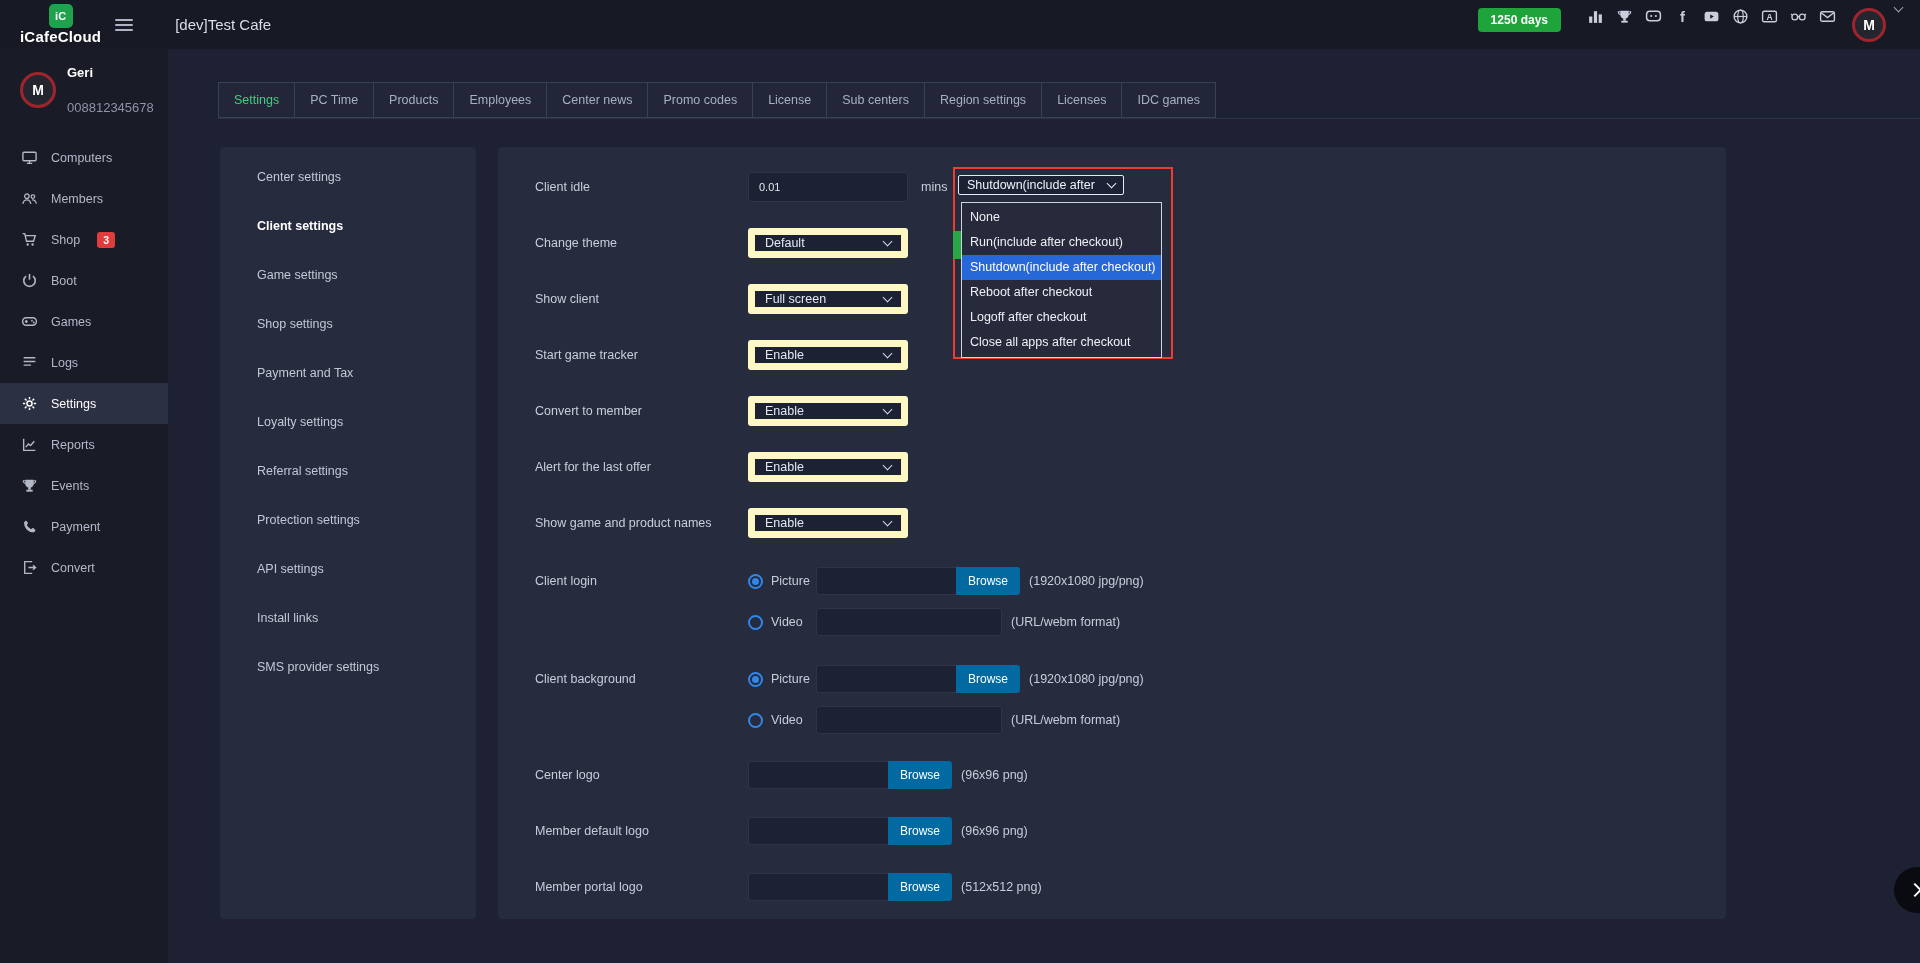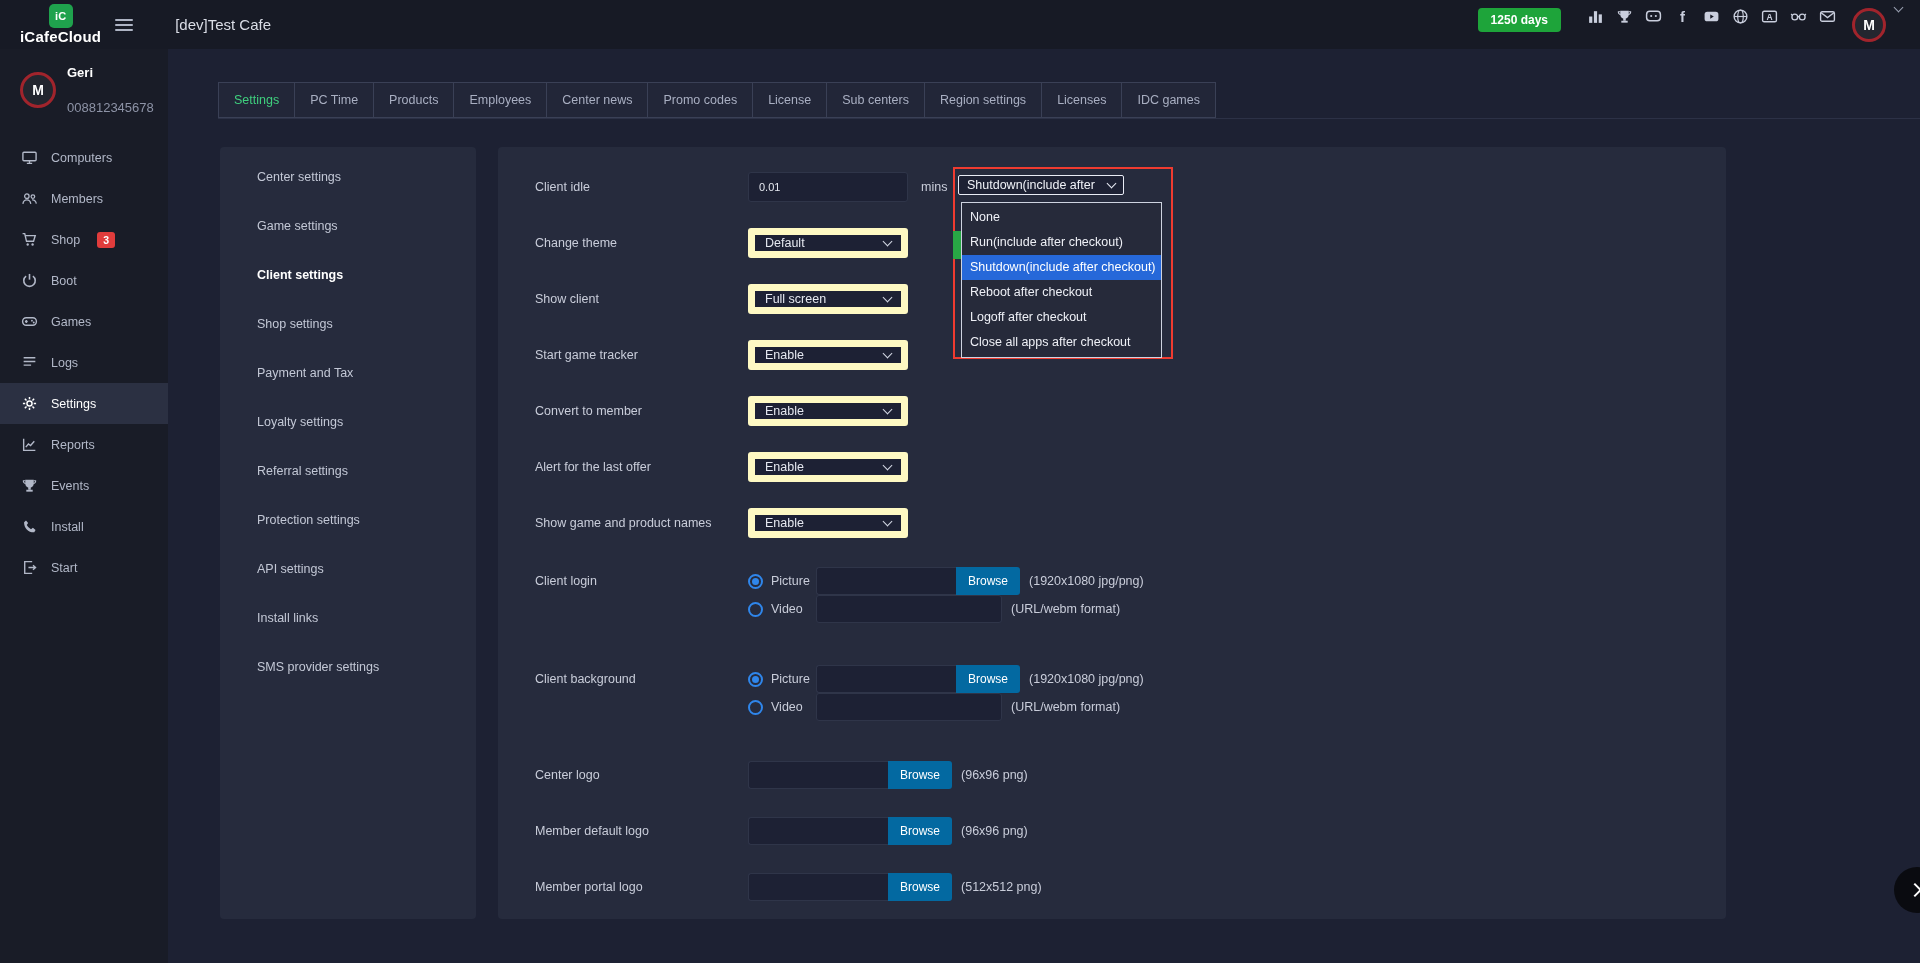--- a/index.html
+++ b/index.html
@@ -64,21 +64,21 @@
     color:#e5e8f0; font-size:11px; padding:0 10px; outline:none; font-family:inherit; }
   .unit { font-size:12.5px; color:#c9cdda; margin-left:13px; }
   .select { width:160px; height:30px; background:#1d2134; border:7px solid #fef9c3; border-radius:3px;
     display:flex; align-items:center; justify-content:space-between; padding:0 10px;
     font-size:12.5px; color:#e5e8f0; cursor:pointer; }
   .chev { width:7px; height:7px; border-right:1.7px solid #d4d8e4; border-bottom:1.7px solid #d4d8e4;
     transform:rotate(45deg); margin-top:-3px; flex:0 0 auto; }
 
   
   .frow.media { align-items:flex-start; min-height:98px; padding-top:16px; }
-  .media-lines { display:flex; flex-direction:column; }
+  .media-lines { display:flex; flex-direction:column; gap:13px; }
   .media-line { display:flex; align-items:center; }
   .radio { width:15px; height:15px; border-radius:50%; border:2px solid #2f86eb; background:transparent;
     display:inline-flex; align-items:center; justify-content:center; cursor:pointer; flex:0 0 auto; }
   .radio.checked::after { content:""; width:7px; height:7px; border-radius:50%; background:#2f86eb; }
   .radio-label { font-size:12.5px; color:#c9cdda; margin:0 0 0 8px; width:45px; }
   .file-group { display:flex; align-items:center; }
   .file-input { height:28px; background:#1d2134; border:1px solid #2f3549; border-right:none;
     border-radius:3px 0 0 3px; width:140px; color:#e5e8f0; font-size:12px; padding:0 8px; outline:none; font-family:inherit; }
   .file-input.wide { width:186px; border-right:1px solid #2f3549; border-radius:3px; }
   .browse { height:28px; background:#0369a1; color:#fff; border:none; border-radius:0 3px 3px 0;
@@ -247,28 +247,28 @@
             <path d="M4 3.5H2.2a2.3 2.3 0 0 0 2.3 2.6M12 3.5h1.8a2.3 2.3 0 0 1-2.3 2.6" stroke="currentColor" fill="none"></path>
             <rect x="6.8" y="9.5" width="2.4" height="2.5" fill="currentColor"></rect>
             <rect x="5" y="12" width="6" height="1.8" fill="currentColor"></rect>
           </svg>
         <span>Events</span>
       </div>
       <div class="nav-item">
         <svg width="17" height="17" viewBox="0 0 16 16">
             <path d="M4.7 2.3l2 2.4-1.3 1.8a8.5 8.5 0 0 0 4 4l1.8-1.3 2.5 2-1.2 2.3c-5.3.3-9.8-4.2-9.6-9.6z" fill="currentColor"></path>
           </svg>
-        <span>Install</span>
+        <span>Payment</span>
       </div>
       <div class="nav-item">
         <svg width="17" height="17" viewBox="0 0 16 16">
             <path d="M10.5 2.5H3.5v11h7" stroke="currentColor" fill="none" stroke-width="1.3"></path>
             <path d="M7 8h6.5M11.3 5.8L13.7 8l-2.4 2.2" stroke="currentColor" fill="none" stroke-width="1.3"></path>
           </svg>
-        <span>Start</span>
+        <span>Convert</span>
       </div>
     </div>
   </div>
 
   <div class="main">
 
     <div class="tabs-row">
       <div class="tab active">Settings</div>
       <div class="tab">PC Time</div>
       <div class="tab">Products</div>
@@ -277,22 +277,22 @@
       <div class="tab">Promo codes</div>
       <div class="tab">License</div>
       <div class="tab">Sub centers</div>
       <div class="tab">Region settings</div>
       <div class="tab">Licenses</div>
       <div class="tab">IDC games</div>
     </div>
 
     <div class="panel nav-panel">
       <div class="snav-item">Center settings</div>
+      <div class="snav-item active">Client settings</div>
       <div class="snav-item">Game settings</div>
-      <div class="snav-item active">Client settings</div>
       <div class="snav-item">Shop settings</div>
       <div class="snav-item">Payment and Tax</div>
       <div class="snav-item">Loyalty settings</div>
       <div class="snav-item">Referral settings</div>
       <div class="snav-item">Protection settings</div>
       <div class="snav-item">API settings</div>
       <div class="snav-item">Install links</div>
       <div class="snav-item">SMS provider settings</div>
     </div>
 

